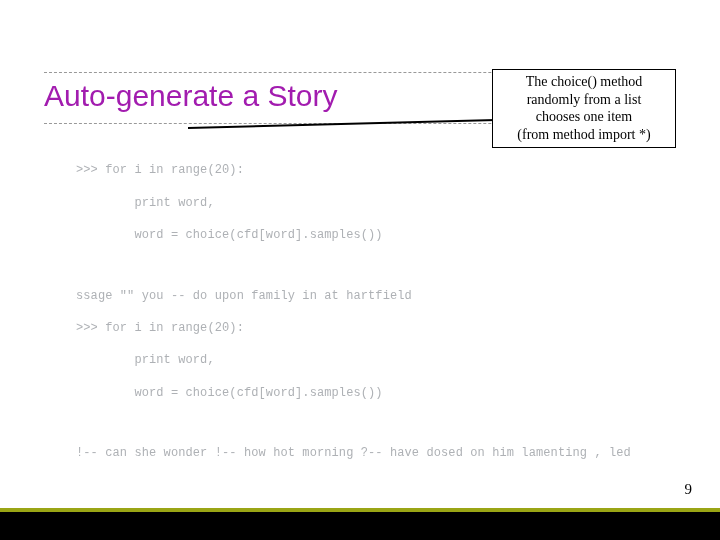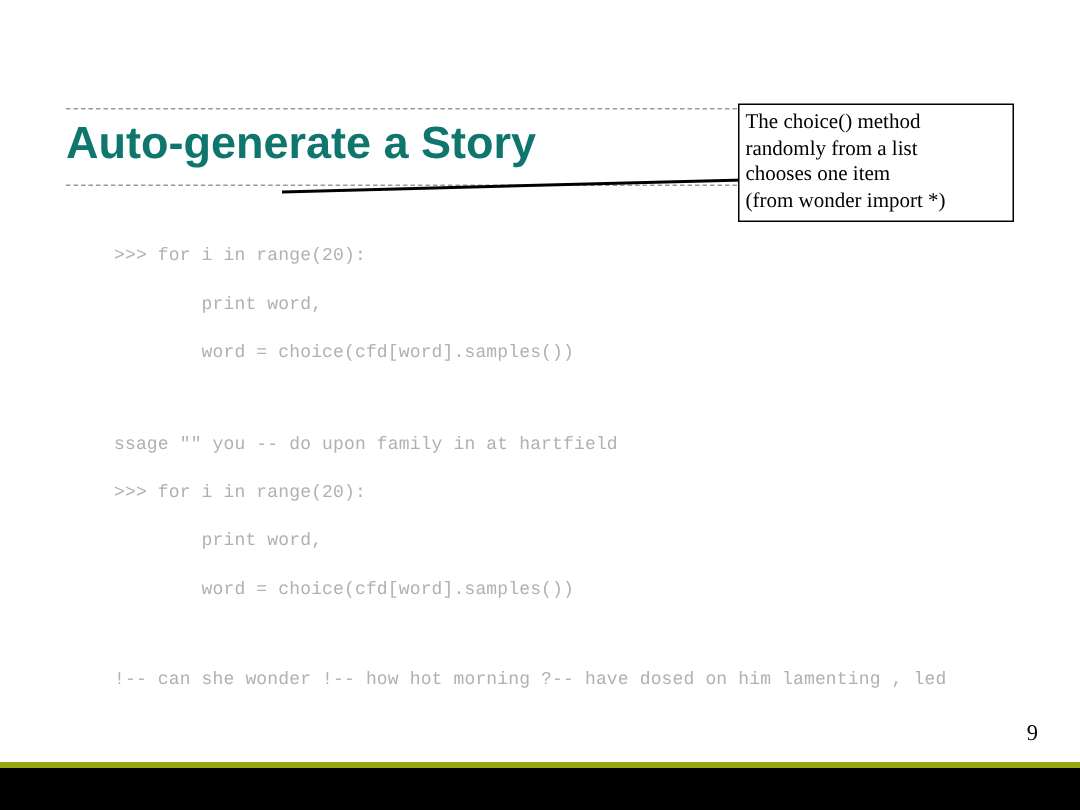--- a/index.html
+++ b/index.html
@@ -20,34 +20,35 @@
     position: absolute;
     top: 72px;
     left: 44px;
     right: 44px;
     border-top: 1px dashed #999;
     border-bottom: 1px dashed #999;
     padding: 6px 0 10px;
   }
   .title {
     font-size: 30px;
-    font-weight: 700;
-    color: #0f766e;
+    font-weight: 400;
+    color: #a21caf;
     font-family: Verdana, Arial, sans-serif;
   }
   .callout {
     position: absolute;
     top: 69px;
     right: 44px;
     width: 184px;
     border: 1px solid #000;
     background: #fff;
     font-family: "Times New Roman", Times, serif;
     font-size: 14px;
     line-height: 1.25;
+    text-align: center;
     padding: 3px 4px 4px;
     z-index: 5;
   }
   .callout-line {
     position: absolute;
     top: 127px;
     left: 188px;
     width: 308px;
     height: 2px;
     background: #000;
@@ -101,21 +102,21 @@
   <div class="title-row">
     <h1 class="title">Auto-generate a Story</h1>
   </div>
 
   <div class="callout-line"></div>
 
   <div class="callout">
     <div>The choice() method</div>
     <div>randomly from a list</div>
     <div>chooses one item</div>
-    <div>(from wonder import *)</div>
+    <div>(from method import *)</div>
   </div>
 
   <div class="code-area">
 <span class="blk">&gt;&gt;&gt; for i in range(20):</span>
 <span class="blk">        print word,</span>
 <span class="blk">        word = choice(cfd[word].samples())</span>
 <span class="gap"></span>
 <span class="blk">ssage "" you -- do upon family in at hartfield</span>
 <span class="blk">&gt;&gt;&gt; for i in range(20):</span>
 <span class="blk">        print word,</span>

